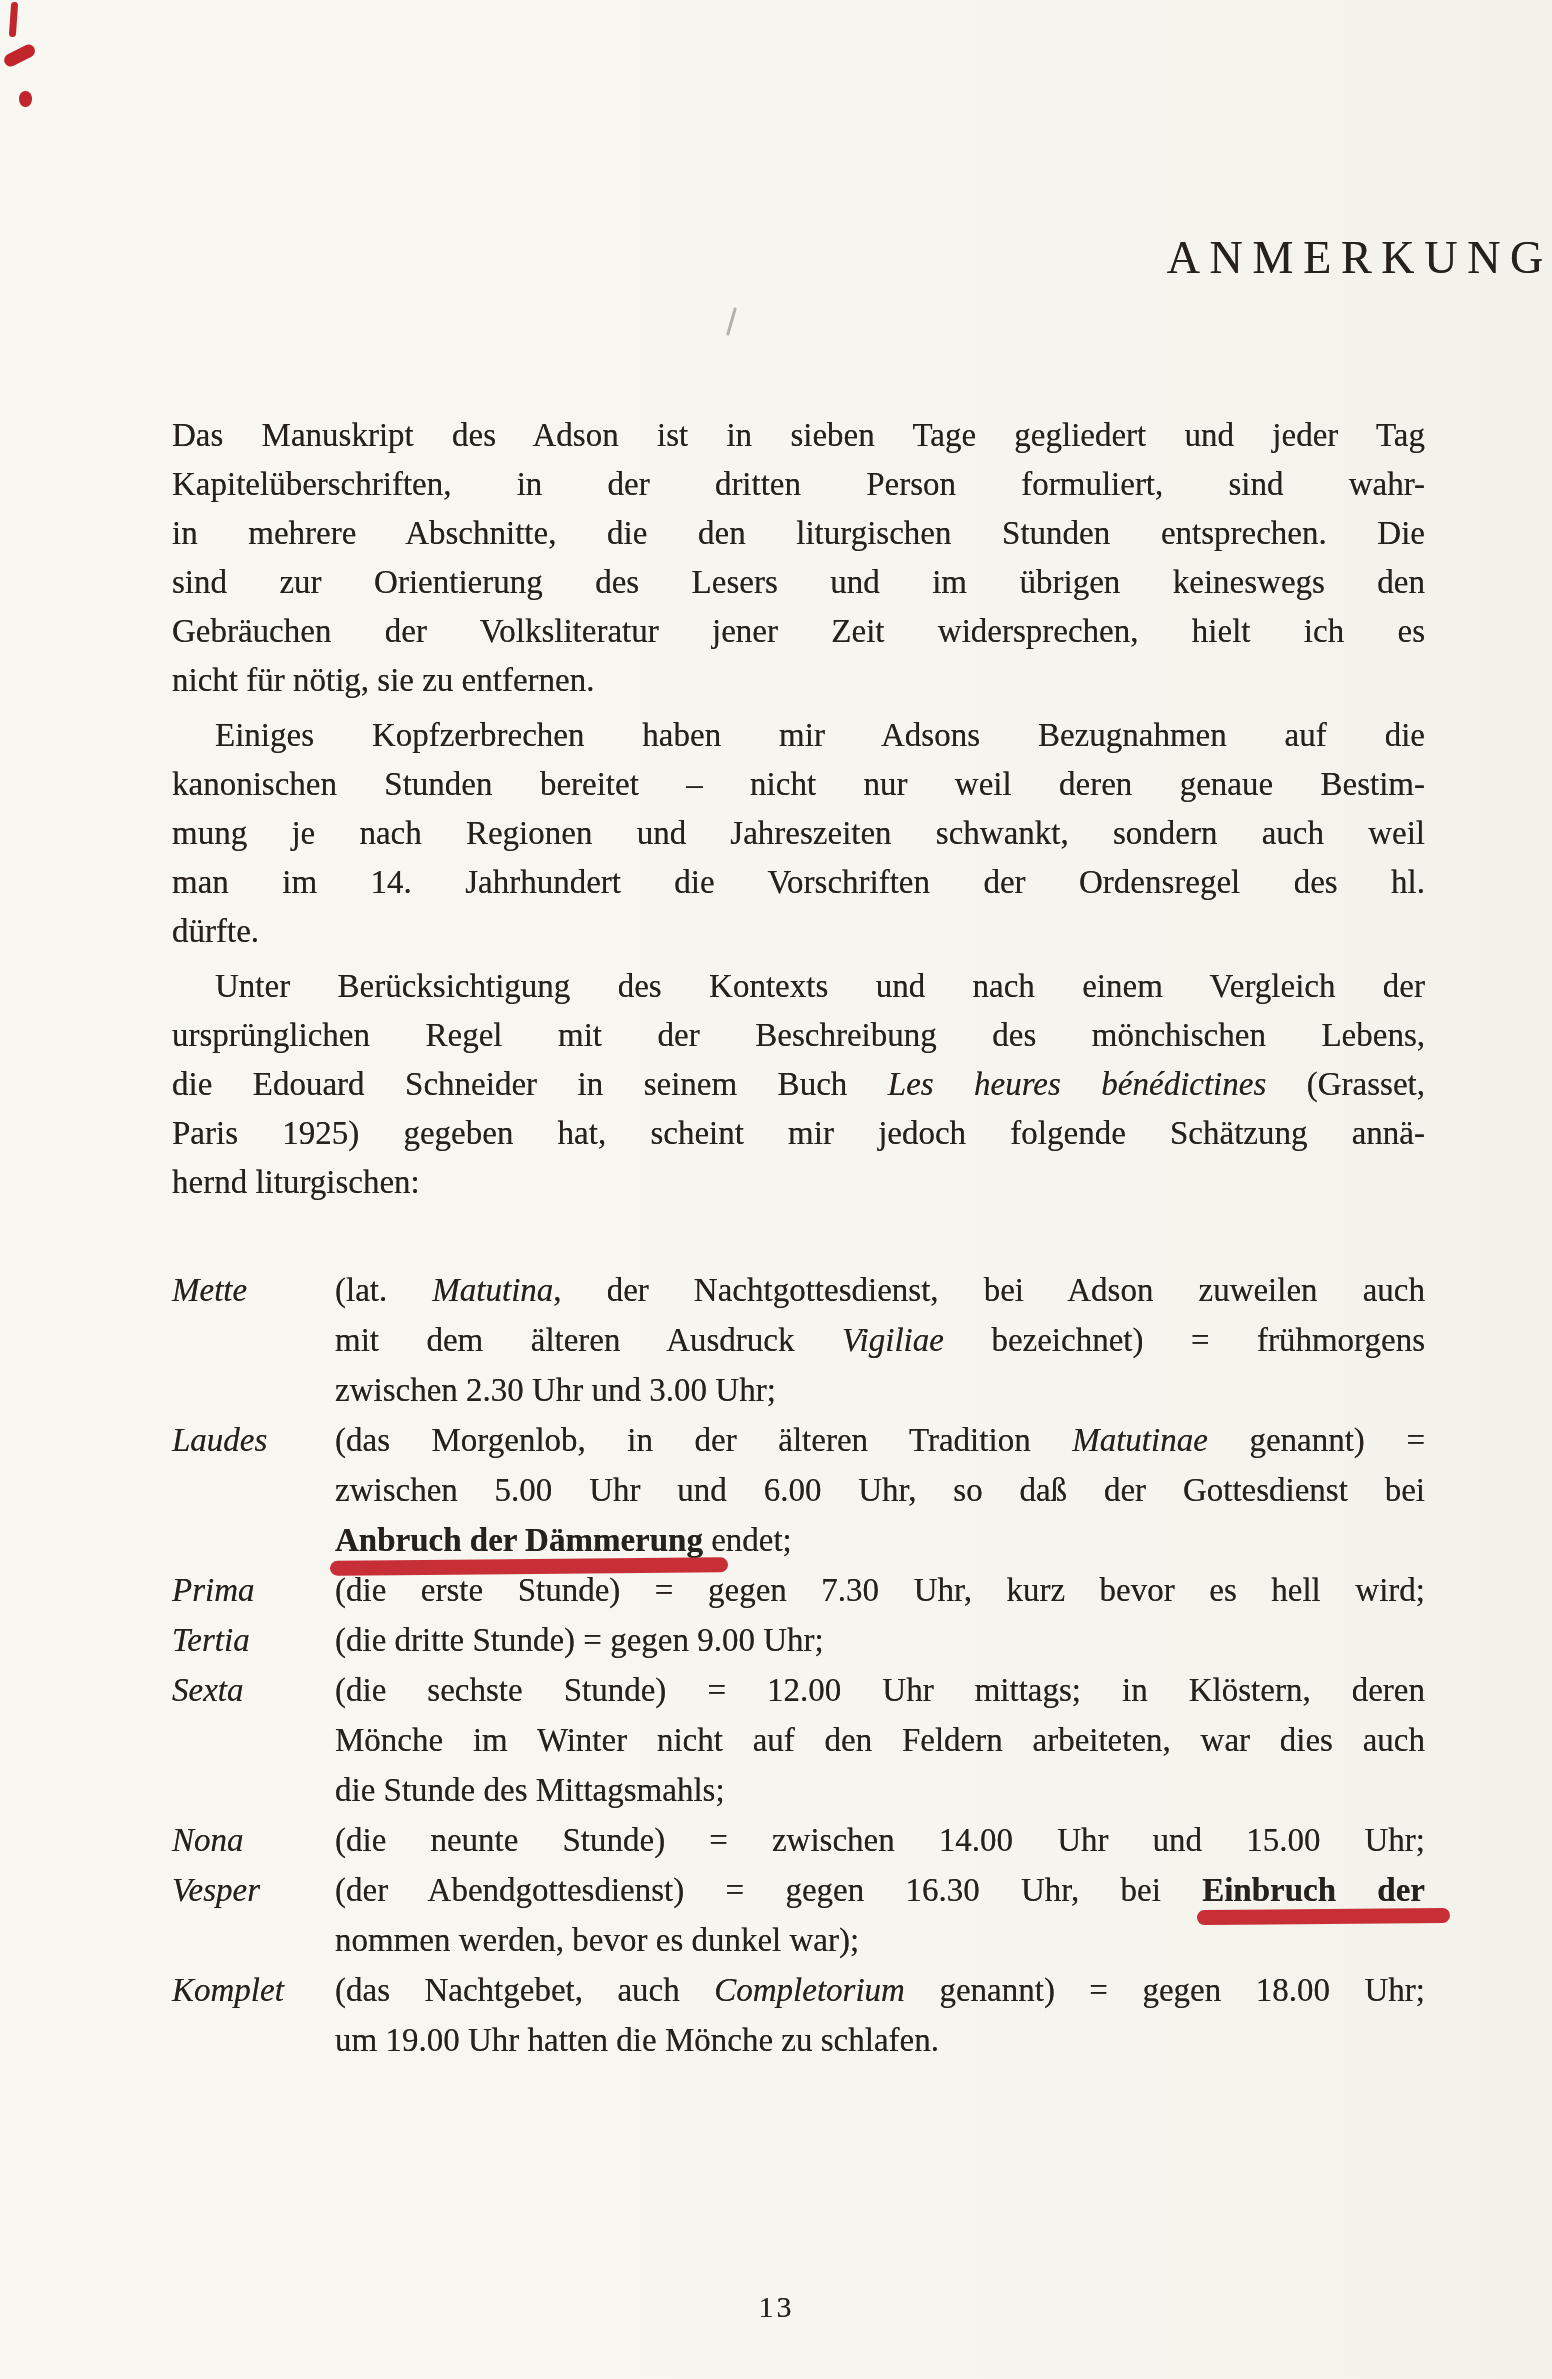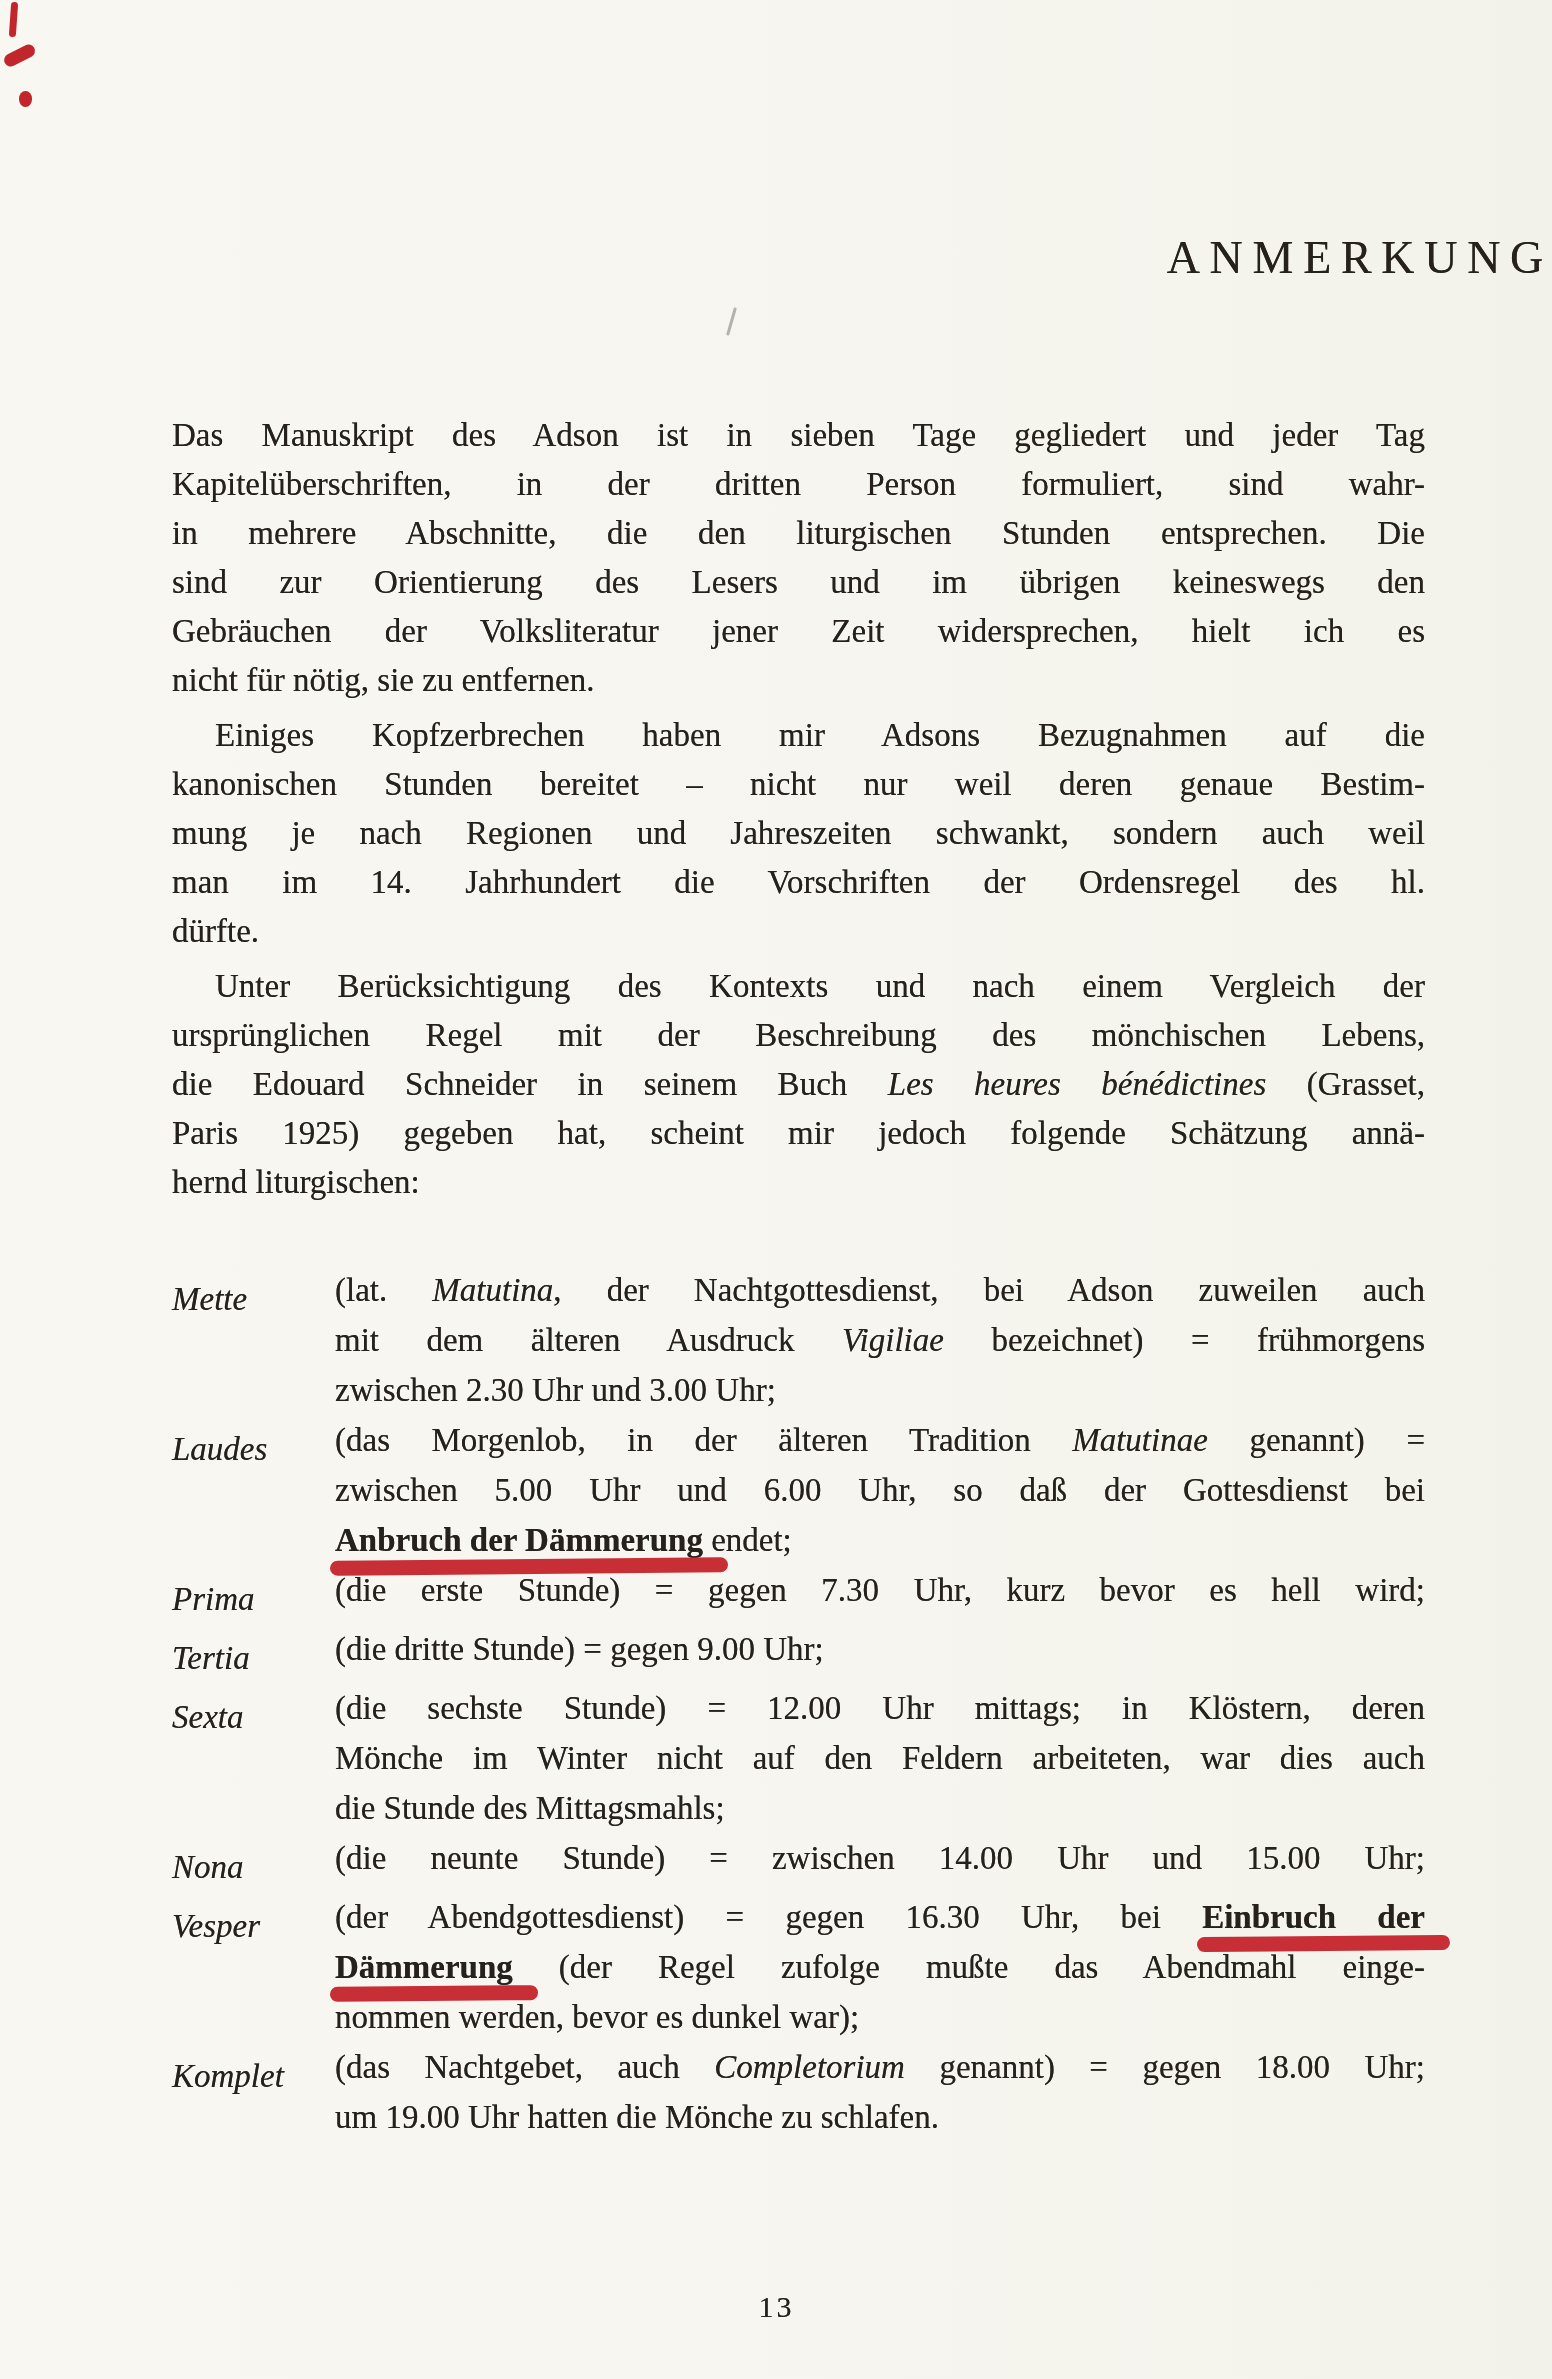--- a/index.html
+++ b/index.html
@@ -38,21 +38,21 @@
     font-size:33px;
   }
   .para .line{line-height:49px;white-space:normal;}
   .line.j{text-align:justify;text-align-last:justify;}
   .para.indent .line:first-child{text-indent:43px;}
   .para{margin:0 0 5.8px 0;}
   
   .hours{margin-top:58px;}
   .entry{display:flex;align-items:flex-start;}
   .entry .lbl{
-    flex:0 0 163px;font-style:italic;line-height:50px;margin-top:9px;
+    flex:0 0 163px;font-style:italic;line-height:50px;
   }
   .entry .txt{flex:1;min-width:0;}
   .entry .line{line-height:50px;}
   .it{font-style:italic;}
   
   .ru{position:relative;white-space:nowrap;font-weight:bold;}
   .ru::after{
     content:"";position:absolute;
     left:-4.9px;right:-25px;bottom:-15.5px;height:14.6px;
     background:#c4232b;border-radius:7.8px;
@@ -142,21 +142,20 @@
         <div class="entry">
           <div class="lbl">Nona</div>
           <div class="txt">
             <div class="line j">(die neunte Stunde) = zwischen 14.00 Uhr und 15.00 Uhr;</div>
           </div>
         </div>
         <div class="entry">
           <div class="lbl">Vesper</div>
           <div class="txt">
             <div class="line j">(der Abendgottesdienst) = gegen 16.30 Uhr, bei <span class="ru">Einbruch der</span></div>
-            <div class="line j"><span class="ru">Dämmerung</span> (der Regel zufolge mußte das Abendmahl einge-</div>
             <div class="line">nommen werden, bevor es dunkel war);</div>
           </div>
         </div>
         <div class="entry">
           <div class="lbl">Komplet</div>
           <div class="txt">
             <div class="line j">(das Nachtgebet, auch <span class="it">Completorium</span> genannt) = gegen 18.00 Uhr;</div>
             <div class="line">um 19.00 Uhr hatten die Mönche zu schlafen.</div>
           </div>
         </div>

